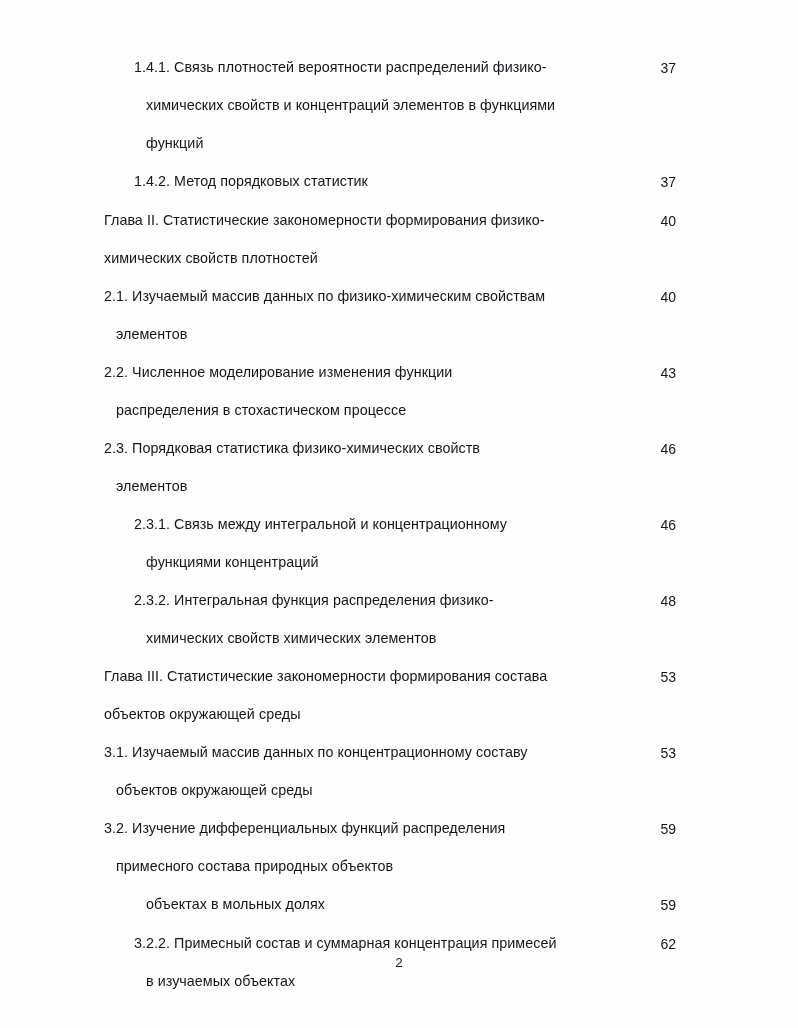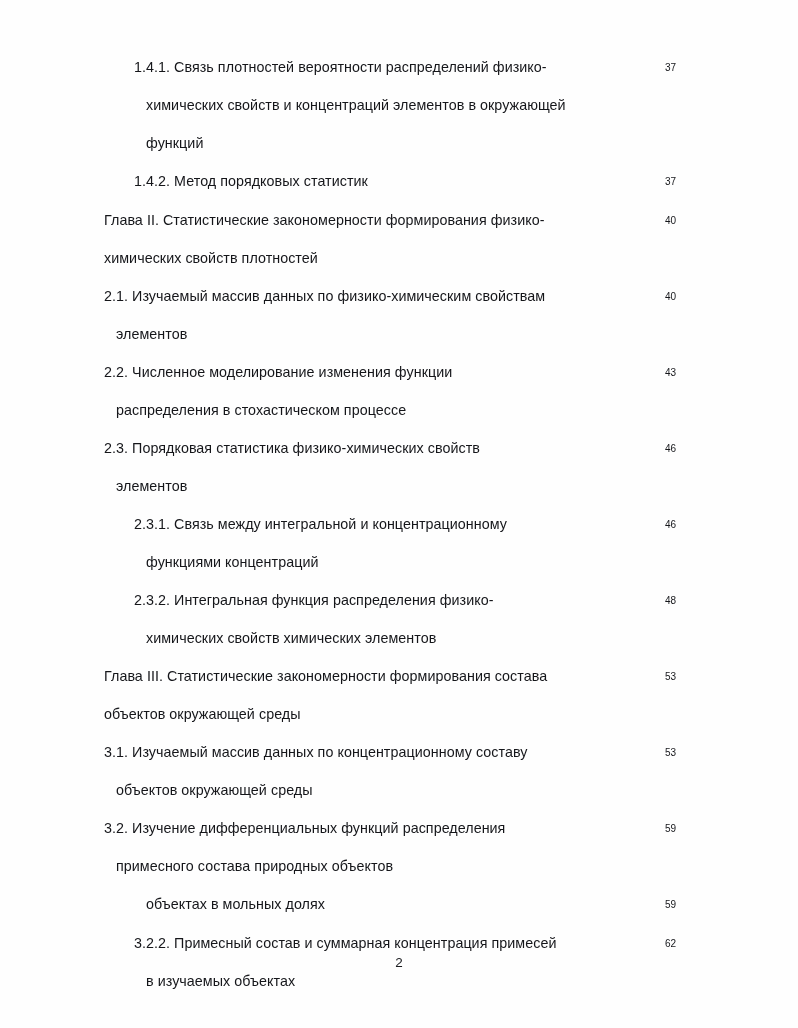--- a/index.html
+++ b/index.html
@@ -27,21 +27,21 @@
     align-items: flex-start;
     justify-content: space-between;
   }
   .toc-text {
     font-size: 14.3px;
     line-height: 38px;
     letter-spacing: 0.05px;
     max-width: 492px;
   }
   .toc-page {
-    font-size: 10px;
+    font-size: 14px;
     line-height: 38px;
     min-width: 28px;
     text-align: right;
     padding-top: 1px;
   }
   .ind-0 { margin-left: 8px; }
   .ind-1 { margin-left: 8px; }
   .ind-2 { margin-left: 38px; }
   .cont {
     font-size: 14.3px;
@@ -62,21 +62,21 @@
   }
 </style>
 </head>
 <body>
 
 <div class="page">
   <div class="toc" id="toc">
       <div class="toc-row">
         <div class="toc-text ind-2">
           <div class="cont cont-0">1.4.1. Связь плотностей вероятности распределений физико-</div>
-          <div class="cont cont-1">химических свойств и концентраций элементов в окружающей</div>
+          <div class="cont cont-1">химических свойств и концентраций элементов в функциями</div>
           <div class="cont cont-1">функций</div>
         </div>
         <div class="toc-page">37</div>
       </div>
       <div class="toc-row">
         <div class="toc-text ind-2">
           <div class="cont cont-0">1.4.2. Метод порядковых статистик</div>
         </div>
         <div class="toc-page">37</div>
       </div>

